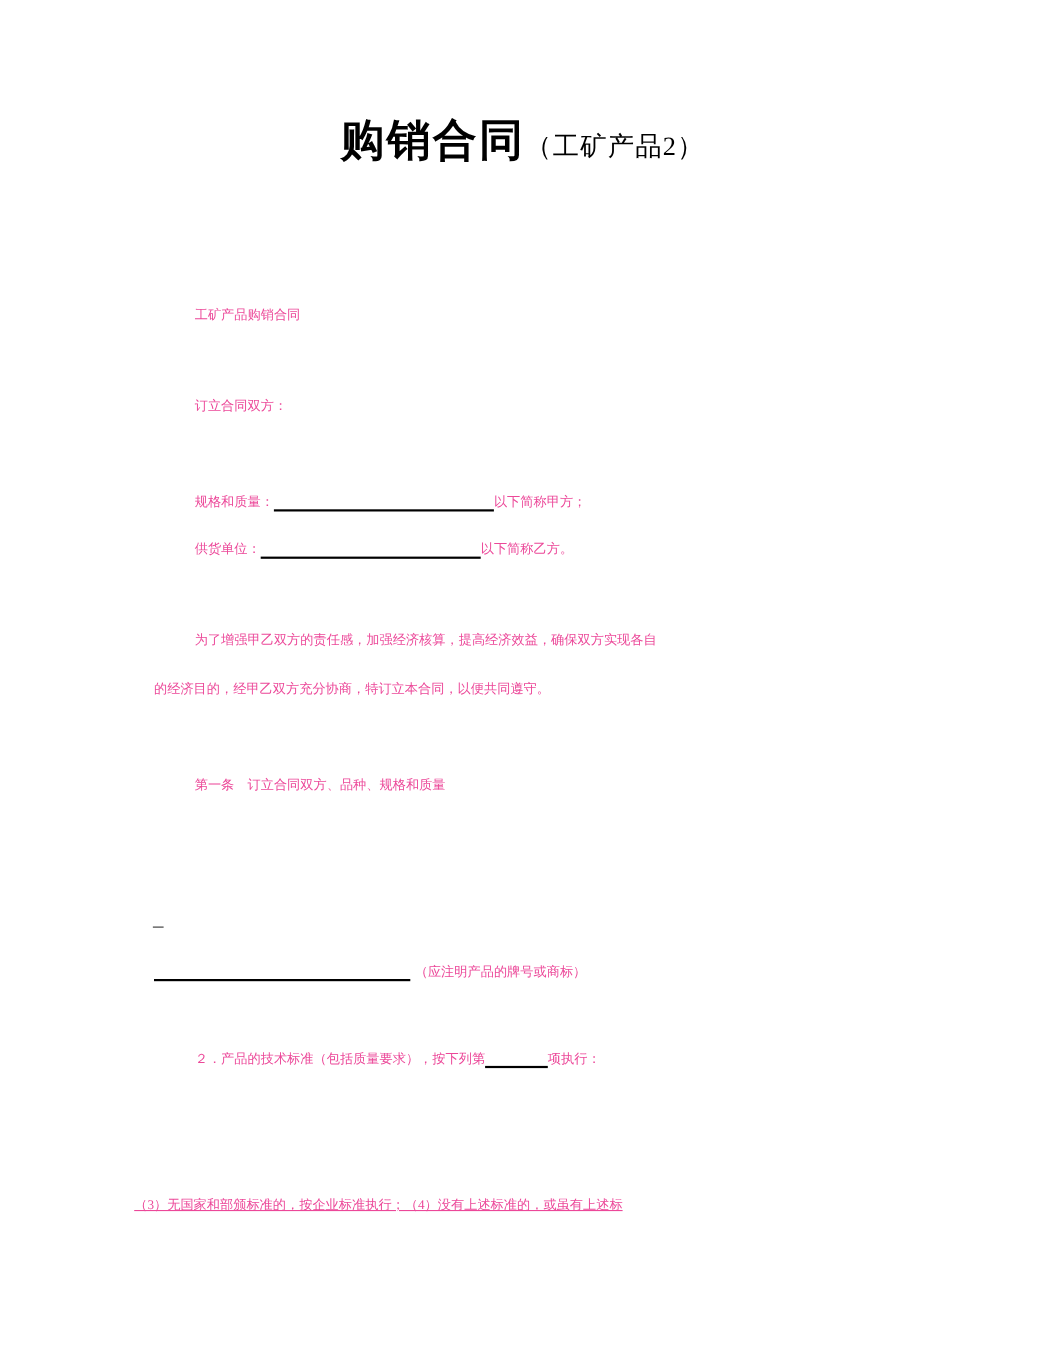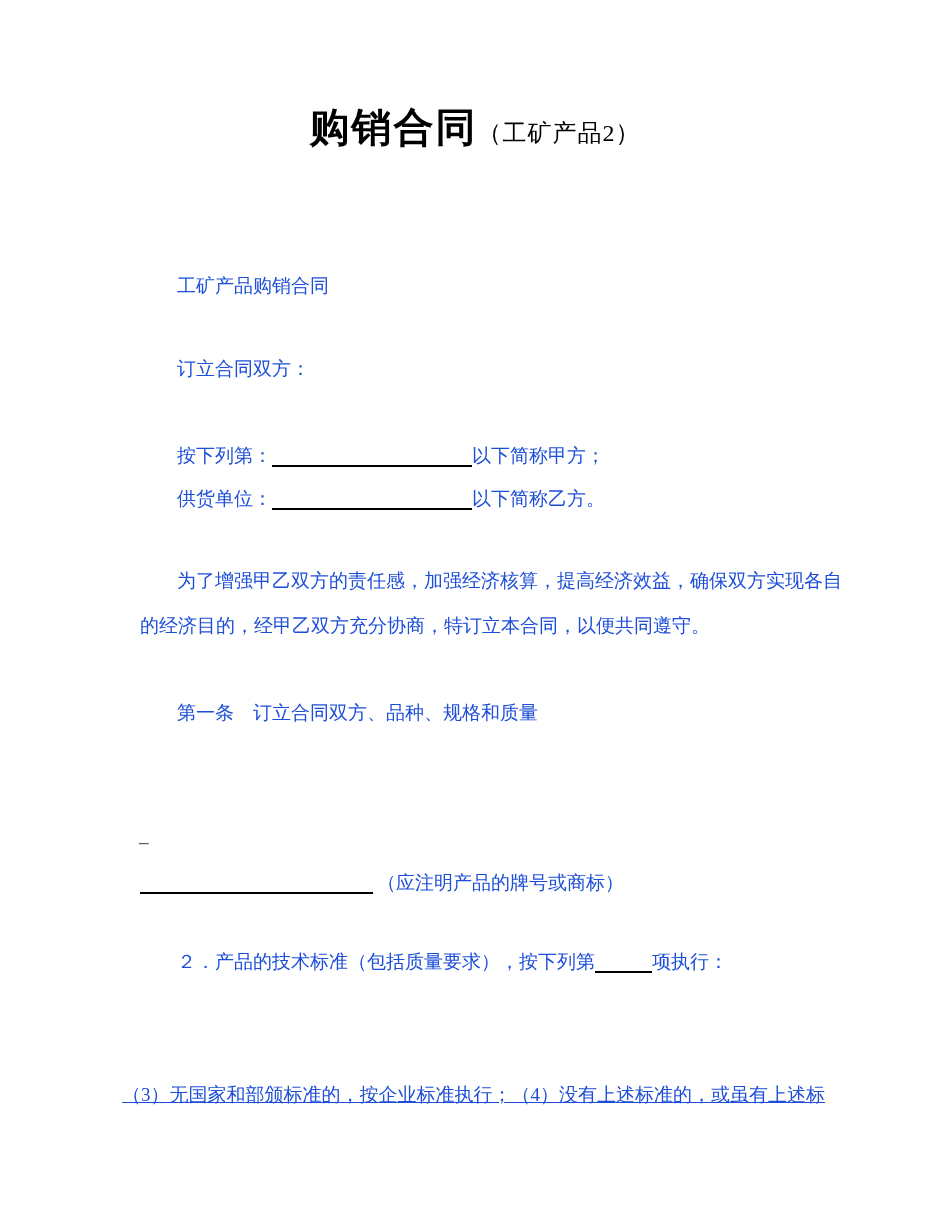--- a/index.html
+++ b/index.html
@@ -32,23 +32,23 @@
   }
   .title-sub {
     font-family: "Liberation Serif", "DejaVu Serif", serif;
     font-weight: normal;
     font-size: 24px;
     letter-spacing: 1px;
   }
   .line {
     position: absolute;
     white-space: nowrap;
-    font-size: 19px;
+    font-size: 12px;
     line-height: 24px;
-    color: #1d4ed8;
+    color: #ec4899;
   }
   .blank {
     display: inline-block;
     height: 1px;
     border-bottom: 2px solid #000000;
     vertical-align: -5px;
   }
   .blank.w200 { width: 200px; }
   .blank.w233 { width: 233px; }
   .blank.w57  { width: 57px; }
@@ -71,21 +71,21 @@
 
   <div class="title-block">
     <span class="title-main">购销合同</span><span class="title-sub">（工矿产品2）</span>
   </div>
 
   <div class="line" style="left:177px; top:274px;">工矿产品购销合同</div>
 
   <div class="line" style="left:177px; top:357px;">订立合同双方：</div>
 
   <div class="line" style="left:177px; top:444px;">
-    <span>按下列第：</span><span class="blank w200"></span><span class="suffix-gap">以下简称甲方；</span>
+    <span>规格和质量：</span><span class="blank w200"></span><span class="suffix-gap">以下简称甲方；</span>
   </div>
 
   <div class="line" style="left:177px; top:487px;">
     <span>供货单位：</span><span class="blank w200"></span><span class="suffix-gap">以下简称乙方。</span>
   </div>
 
   <div class="line" style="left:177px; top:569px;">为了增强甲乙双方的责任感，加强经济核算，提高经济效益，确保双方实现各自</div>
   <div class="line" style="left:140px; top:614px;">的经济目的，经甲乙双方充分协商，特订立本合同，以便共同遵守。</div>
 
   <div class="line" style="left:177px; top:701px;">第一条　订立合同双方、品种、规格和质量</div>

